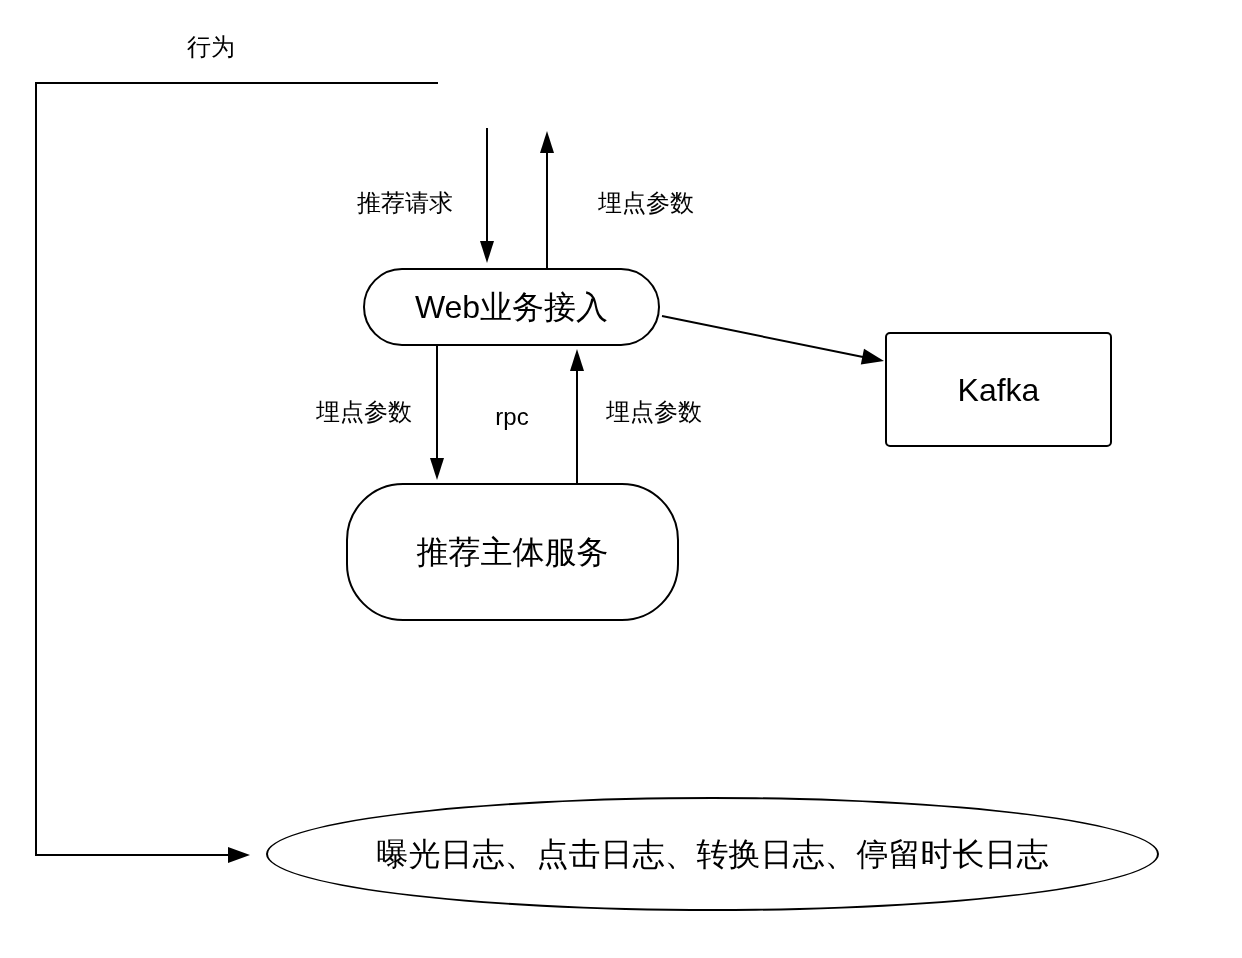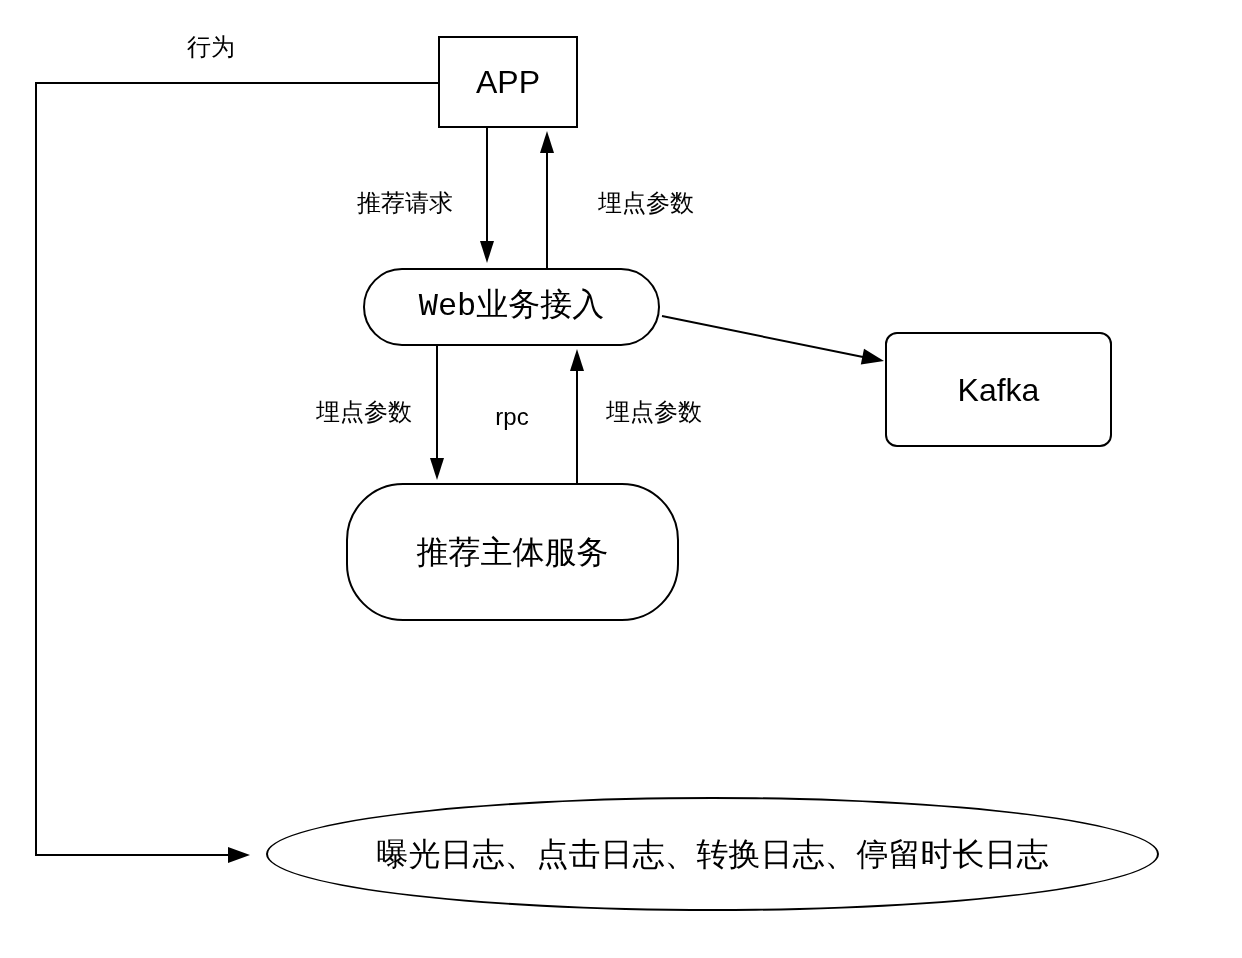--- a/index.html
+++ b/index.html
@@ -39,22 +39,22 @@
     background: #ffffff;
     display: flex;
     align-items: center;
     justify-content: center;
     font-size: 32px;
     line-height: 1;
     white-space: nowrap;
     text-align: center;
   }
   #node-app      { left: 438px; top: 36px;  width: 140px; height: 92px; }
-  #node-web      { left: 363px; top: 268px; width: 297px; height: 78px;  border-radius: 39px; font-family: Liberation Mono, monospace; }
-  #node-kafka    { left: 885px; top: 332px; width: 227px; height: 115px; border-radius: 12px; }
+  #node-web      { left: 363px; top: 268px; width: 297px; height: 78px;  border-radius: 39px; }
+  #node-kafka    { left: 885px; top: 332px; width: 227px; height: 115px; border-radius: 5px; }
   #node-rec      { left: 346px; top: 483px; width: 333px; height: 138px; border-radius: 57px; }
   #node-logs     { left: 266px; top: 797px; width: 893px; height: 114px; border-radius: 50%; text-align: right; }
   .edge-label {
     position: absolute;
     transform: translate(-50%, -50%);
     font-size: 24px;
     line-height: 1;
     white-space: nowrap;
   }
   #lbl-behavior        { left: 211px; top: 47px;  }
@@ -83,23 +83,20 @@
     <path d="M 437 346 L 437 459"></path>
     <polygon points="437,480 430,458 444,458"></polygon>
 
     <path d="M 577 483 L 577 370"></path>
     <polygon points="577,349 570,371 584,371"></polygon>
 
     <path d="M 662 316 L 863 357"></path>
     <polygon points="884,361 860.8,364.4 864,348.8"></polygon>
   </svg>
 
-  <div class="node" id="node-app">
-    <span>APP</span>
-  </div>
 
   <div class="node" id="node-web">
     <span>Web业务接入</span>
   </div>
 
   <div class="node" id="node-kafka">
     <span>Kafka</span>
   </div>
 
   <div class="node" id="node-rec">

